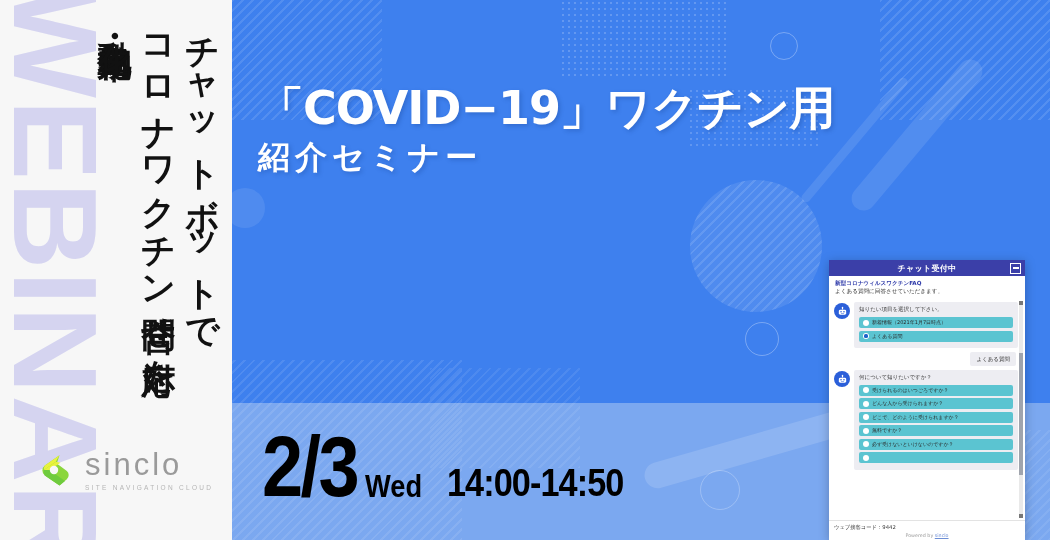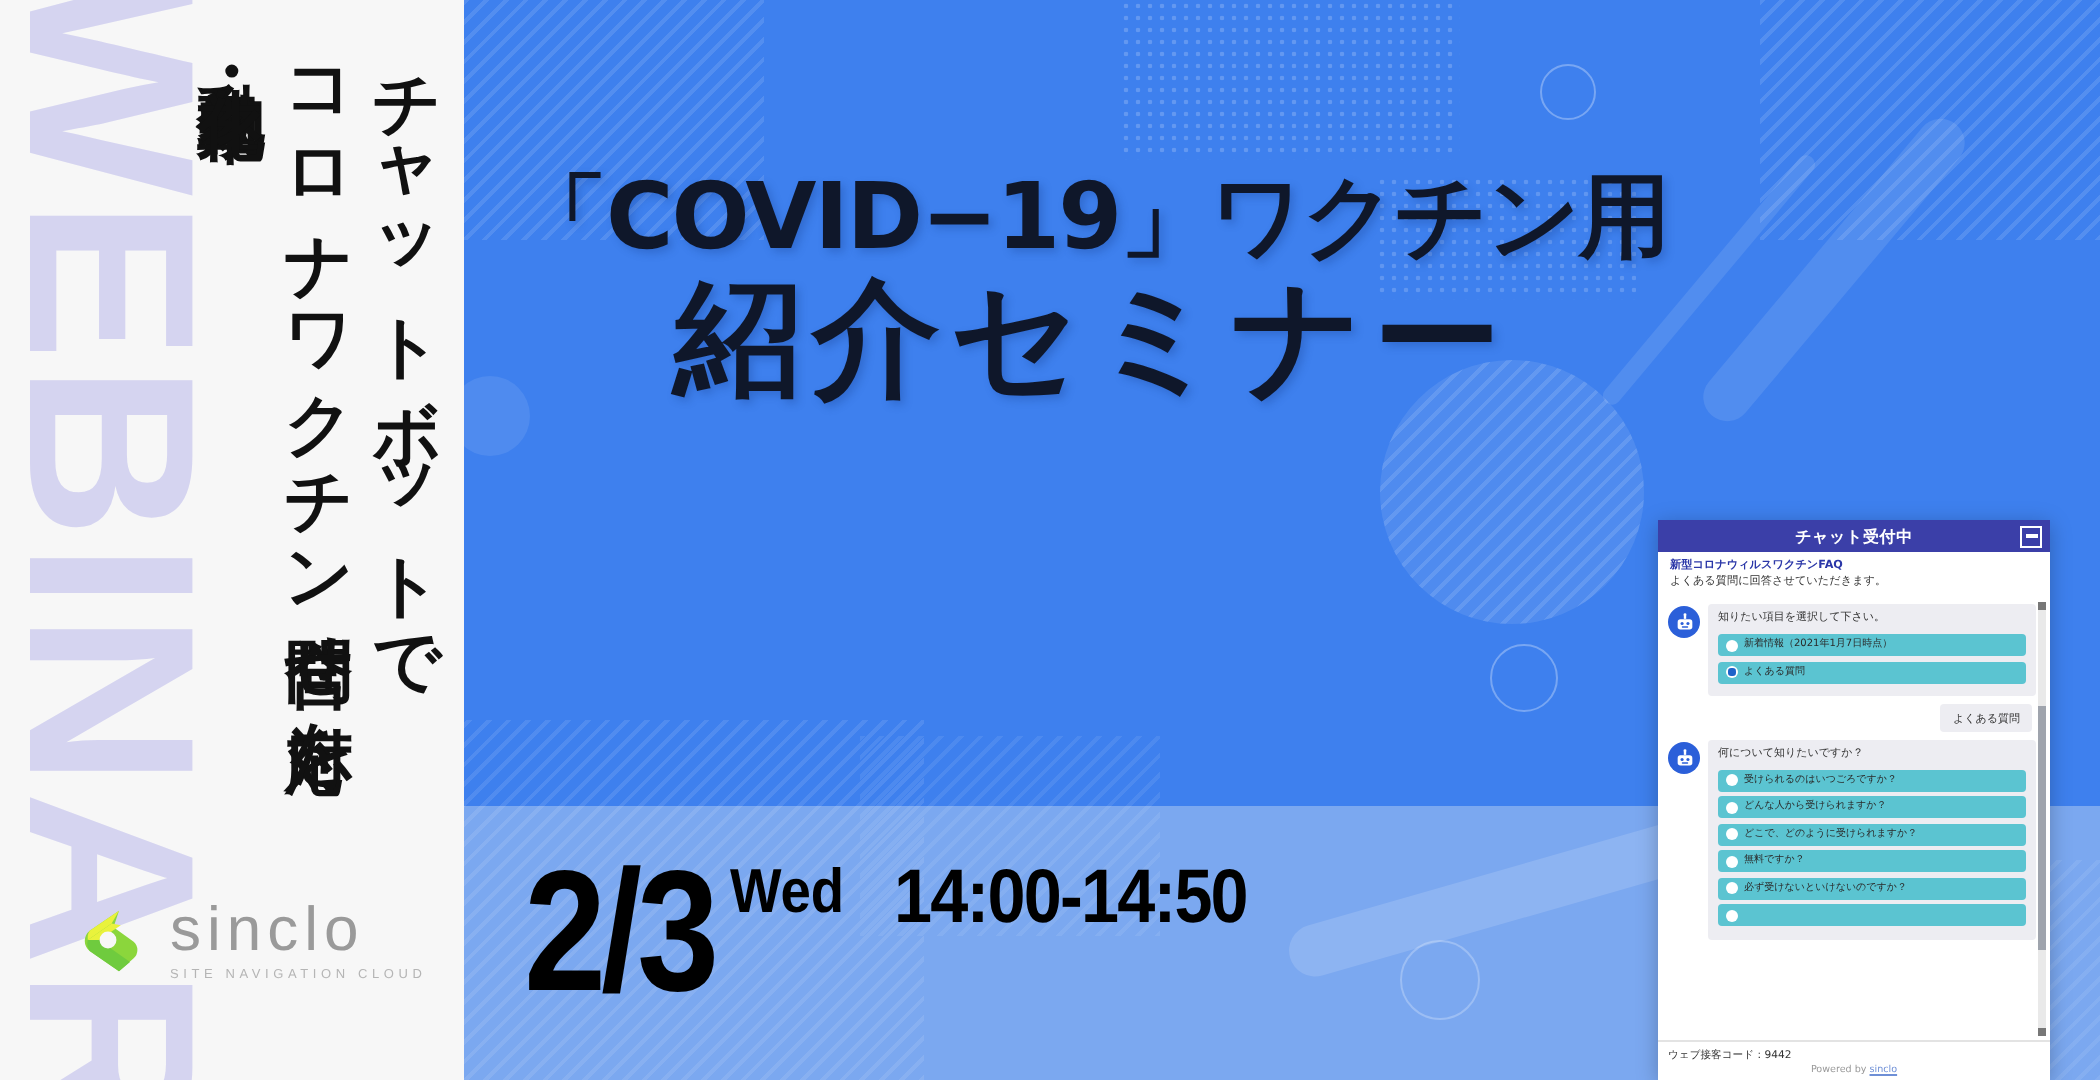--- a/index.html
+++ b/index.html
@@ -66,31 +66,30 @@
     display:flex;align-items:center;
     padding:0 36px 0 28px;
     z-index:5;
   }
   .badge span{color:#3176F0;font-size:25px;font-weight:bold;letter-spacing:1px;
     font-family:"DejaVu Sans","Liberation Sans",sans-serif;}
 
   
   .title{position:absolute;left:258px;top:84px;z-index:5;}
   .t-line{
-    color:#0f172a;font-weight:bold;white-space:nowrap;
+    color:#ffffff;font-weight:bold;white-space:nowrap;
     font-family:"DejaVu Sans","Liberation Sans",sans-serif;
     text-shadow:2px 2px 4px rgba(20,60,140,.30);
-    text-align:center;
   }
   .t1{font-size:46px;line-height:1.08;letter-spacing:-1px;}
   .t2{font-size:63px;line-height:1.10;letter-spacing:-1px;margin-top:2px;}
-  .t3{font-size:64px;line-height:1.12;letter-spacing:5px;margin-top:6px;font-family:Liberation Mono, monospace;}
-
-  
-  .date{position:absolute;left:262px;top:428px;display:flex;align-items:flex-start;z-index:5;color:#000;}
+  .t3{font-size:32px;line-height:1.12;letter-spacing:5px;margin-top:6px;}
+
+  
+  .date{position:absolute;left:262px;top:428px;display:flex;align-items:flex-end;z-index:5;color:#000;}
   .d-num{font-size:86px;font-weight:bold;line-height:.9;letter-spacing:-3px;
     font-family:"Liberation Sans",sans-serif;transform:scaleX(.86);transform-origin:left bottom;}
   .d-dow{font-size:31px;font-weight:bold;margin-left:-8px;transform:scaleX(.88);transform-origin:left bottom;
     font-family:"Liberation Sans",sans-serif;}
   .d-time{font-size:38px;font-weight:bold;margin-left:18px;letter-spacing:-1px;
     transform:scaleX(.9);transform-origin:left bottom;font-family:"Liberation Sans",sans-serif;}
 
   
   .chat{
     position:absolute;left:829px;top:260px;width:196px;height:280px;

